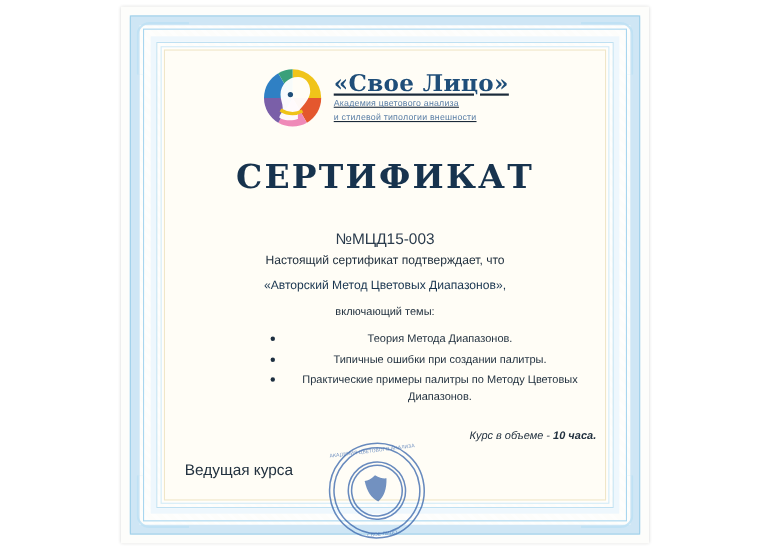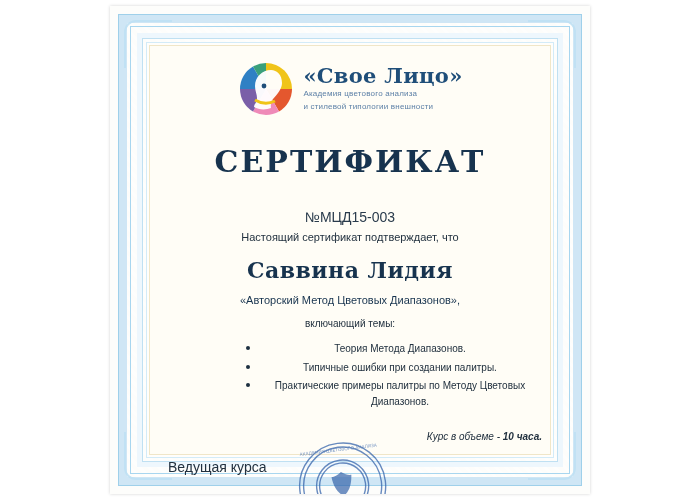--- a/index.html
+++ b/index.html
@@ -97,20 +97,21 @@
   }
   .logo-mark {
     width: 58px;
     height: 58px;
     flex: 0 0 58px;
     position: relative;
   }
   .logo-text {
     text-align: left;
     line-height: 1.05;
+    text-decoration: underline;
   }
   .brand-name {
     font-family: "DejaVu Serif", serif;
     font-size: 21px;
     font-weight: bold;
     color: #1f4e79;
     letter-spacing: .3px;
   }
   .brand-sub {
     font-size: 8px;
@@ -267,21 +268,20 @@
         <div class="logo-text">
           <div class="brand-name">«Свое Лицо»</div>
           <div class="brand-sub">Академия цветового анализа</div>
           <div class="brand-sub">и стилевой типологии внешности</div>
         </div>
       </div>
 
       <div class="title">СЕРТИФИКАТ</div>
       <div class="cert-number">№МЦД15-003</div>
       <div class="confirm-line">Настоящий сертификат подтверждает, что</div>
-      <div class="recipient">Саввина Лидия</div>
       <div class="course-name">«Авторский Метод Цветовых Диапазонов»,</div>
       <div class="including">включающий темы:</div>
 
       <ul class="topics">
         <li>Теория Метода Диапазонов.</li>
         <li>Типичные ошибки при создании палитры.</li>
         <li>Практические примеры палитры по Методу Цветовых Диапазонов.</li>
       </ul>
 
       <div class="volume">

